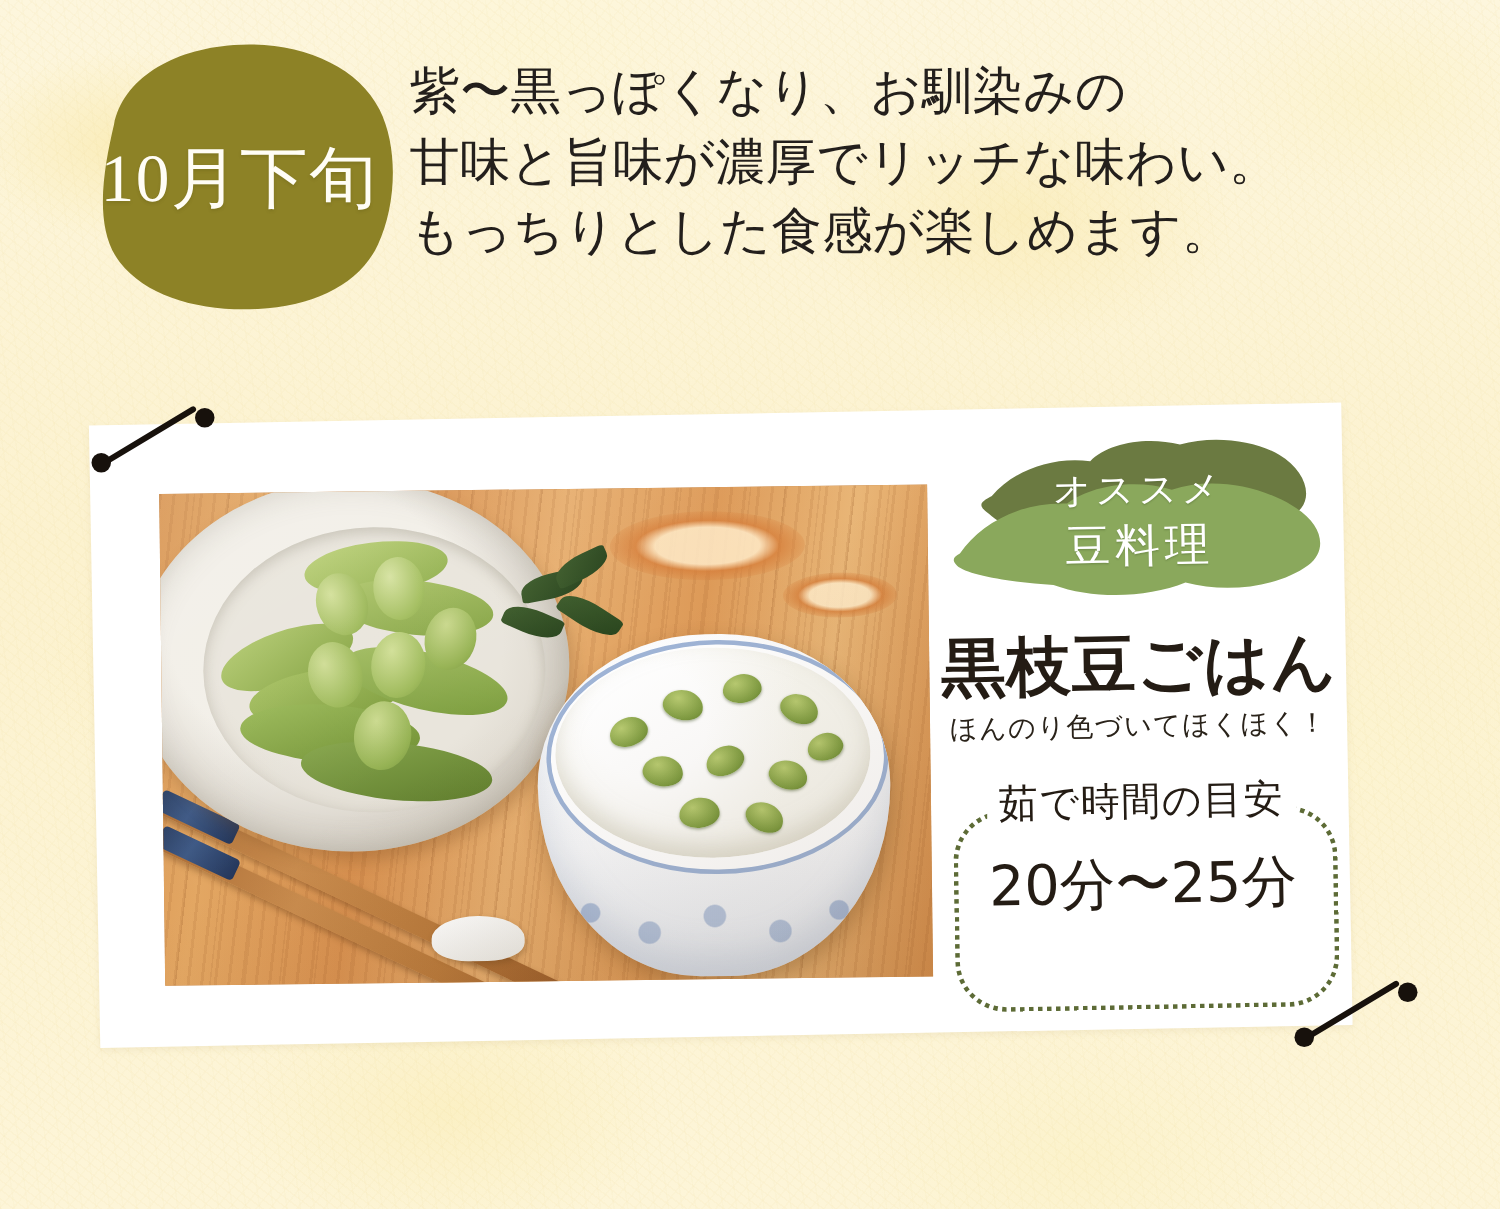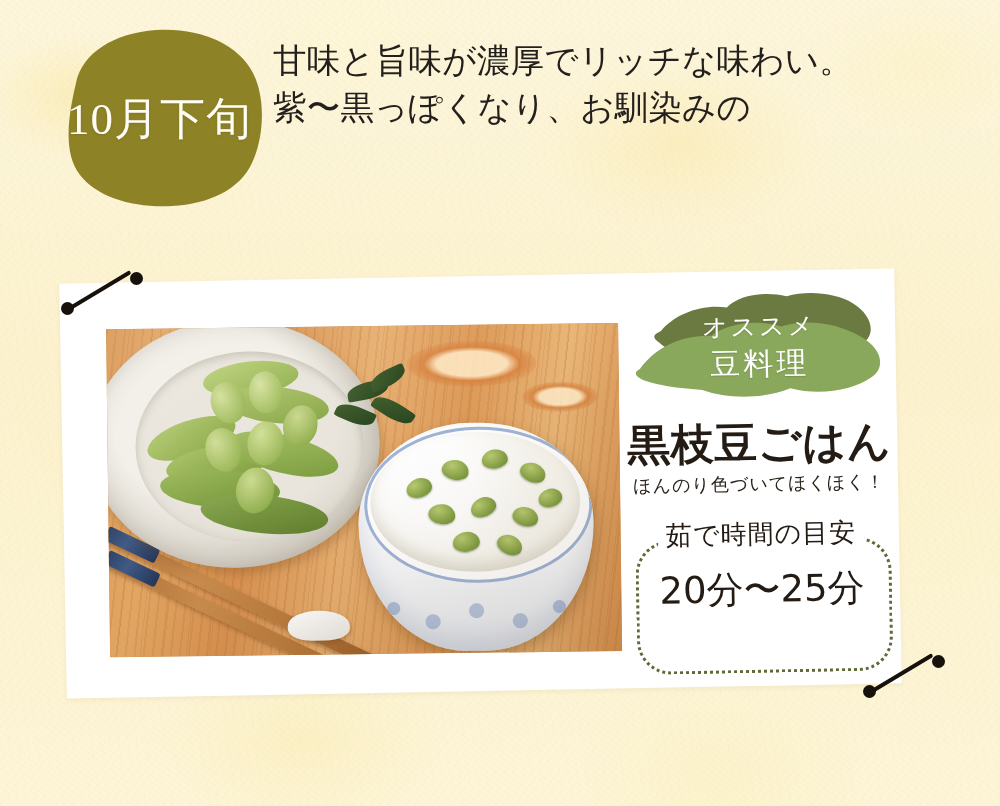--- a/index.html
+++ b/index.html
@@ -218,22 +218,23 @@
   <div id="season-badge">
     <svg viewBox="0 0 215 182">
       <path d="M24 58 C30 28, 62 8, 104 5 C146 2, 186 18, 201 48
                C214 74, 212 112, 200 138 C188 164, 158 179, 120 181
                C82 183, 46 173, 28 150 C10 127, 17 88, 24 58 Z" fill="#8d8226"></path>
     </svg>
     <div class="blob-label">10月下旬</div>
   </div>
 
   <div id="intro-text">
+    <div>紫〜黒っぽくなり、お馴染みの</div>
     <div>甘味と旨味が濃厚でリッチな味わい。</div>
-    <div>紫〜黒っぽくなり、お馴染みの</div>
+    <div>もっちりとした食感が楽しめます。</div>
   </div>
 
 </div>
 
 <div id="recipe-card">
 
   <div id="photo">
     <div class="wood"></div>
     <div class="wood-knot" style="left:300px;top:16px;width:130px;height:46px;"></div>
     <div class="wood-knot" style="left:415px;top:58px;width:76px;height:30px;"></div>

